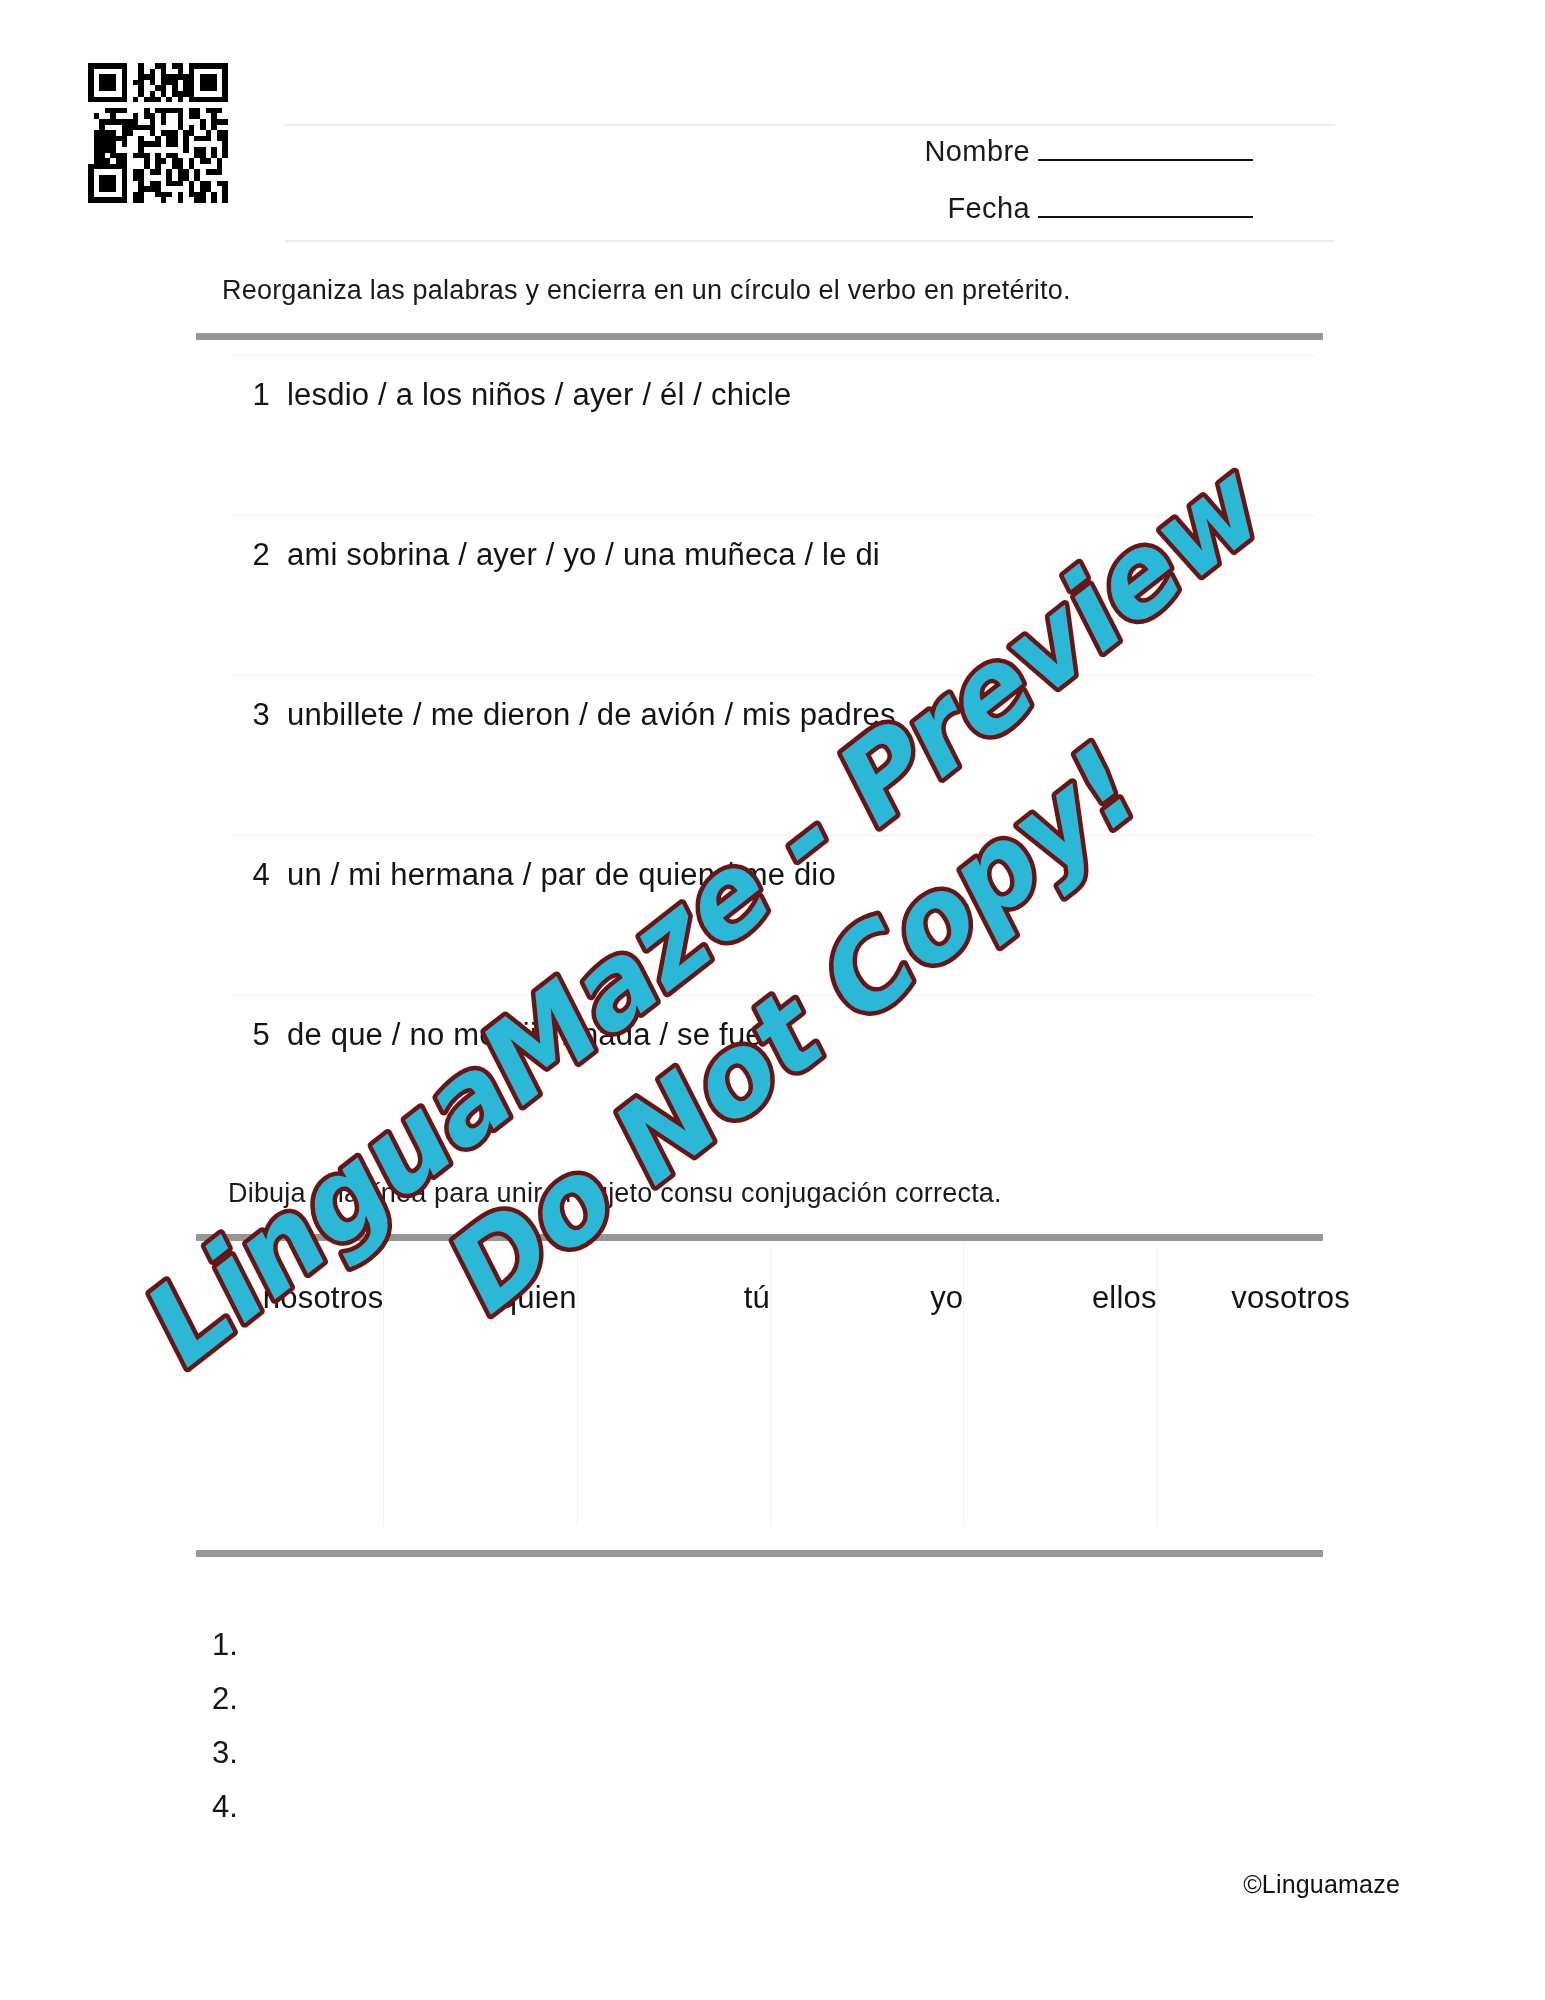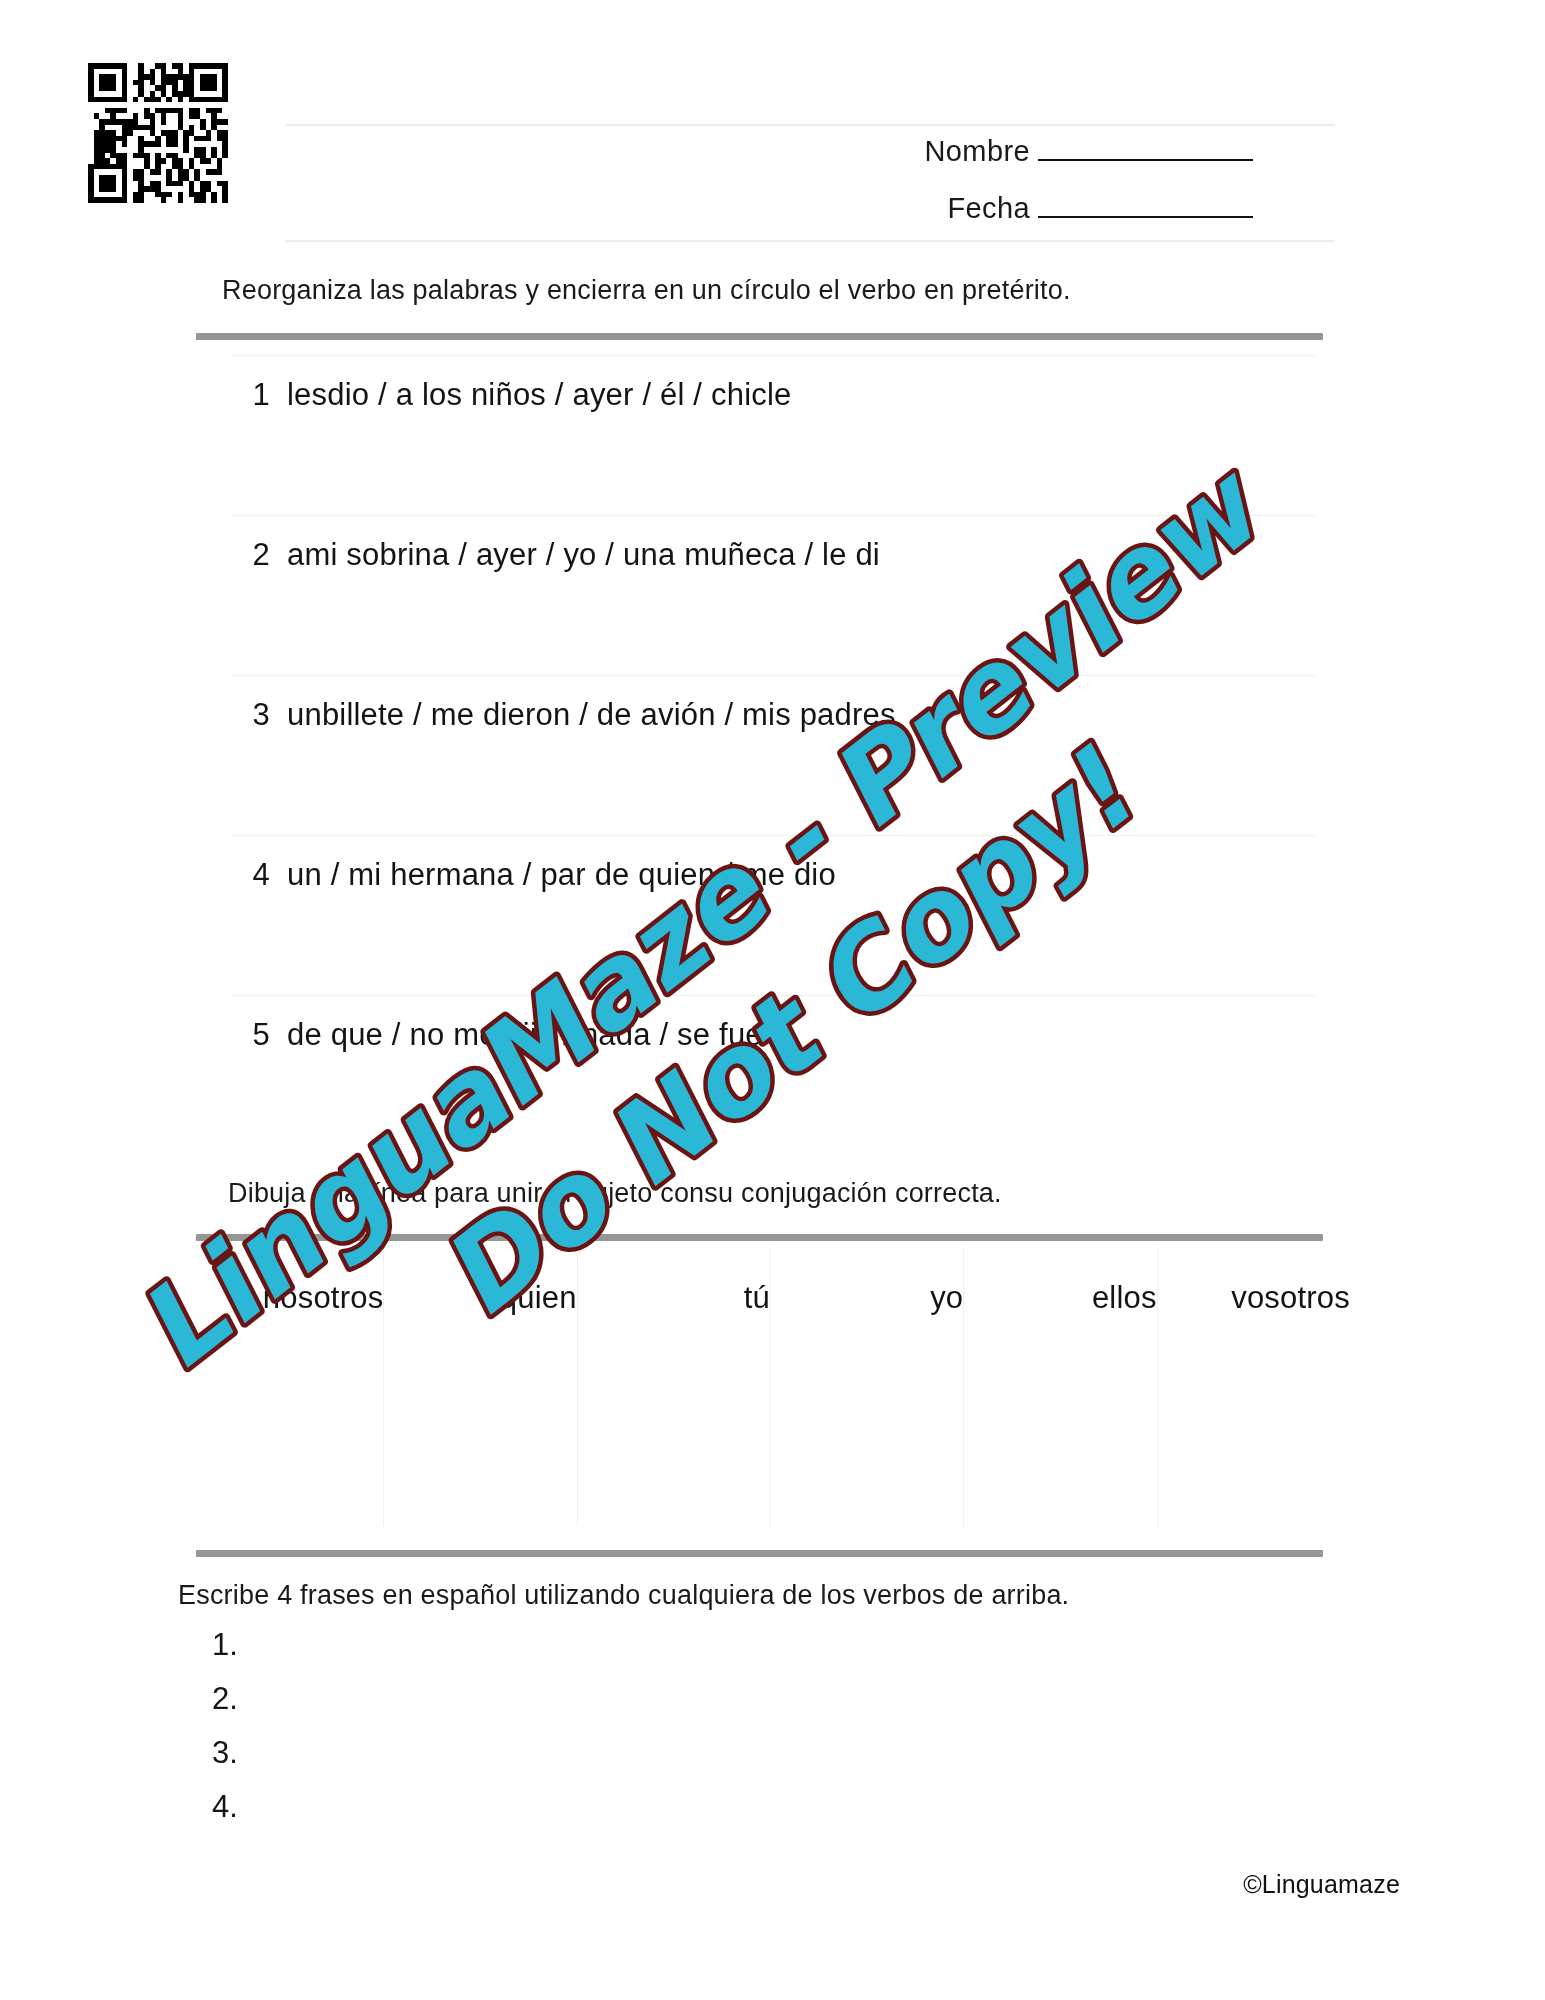--- a/index.html
+++ b/index.html
@@ -400,21 +400,20 @@
     <div class="match-cell">quien</div>
     <div class="match-cell">tú</div>
     <div class="match-cell">yo</div>
     <div class="match-cell">ellos</div>
     <div class="match-cell">vosotros</div>
   </div>
 
 
   <div class="thick-rule" style="left:196px; top:1550px; width:1127px;"></div>
 
-  <div class="instruction" style="left:178px; top:1580px;">Escribe 4 frases en español utilizando cualquiera de los verbos de arriba.</div>
 
   <div class="write-item" style="top:1627px;">1.</div>
   <div class="write-item" style="top:1681px;">2.</div>
   <div class="write-item" style="top:1735px;">3.</div>
   <div class="write-item" style="top:1789px;">4.</div>
 
   <div class="footer-copy">©Linguamaze</div>
 
   <svg class="watermark" viewBox="0 0 1545 2000" aria-hidden="true">
     <g transform="rotate(-38 772 1000)">

